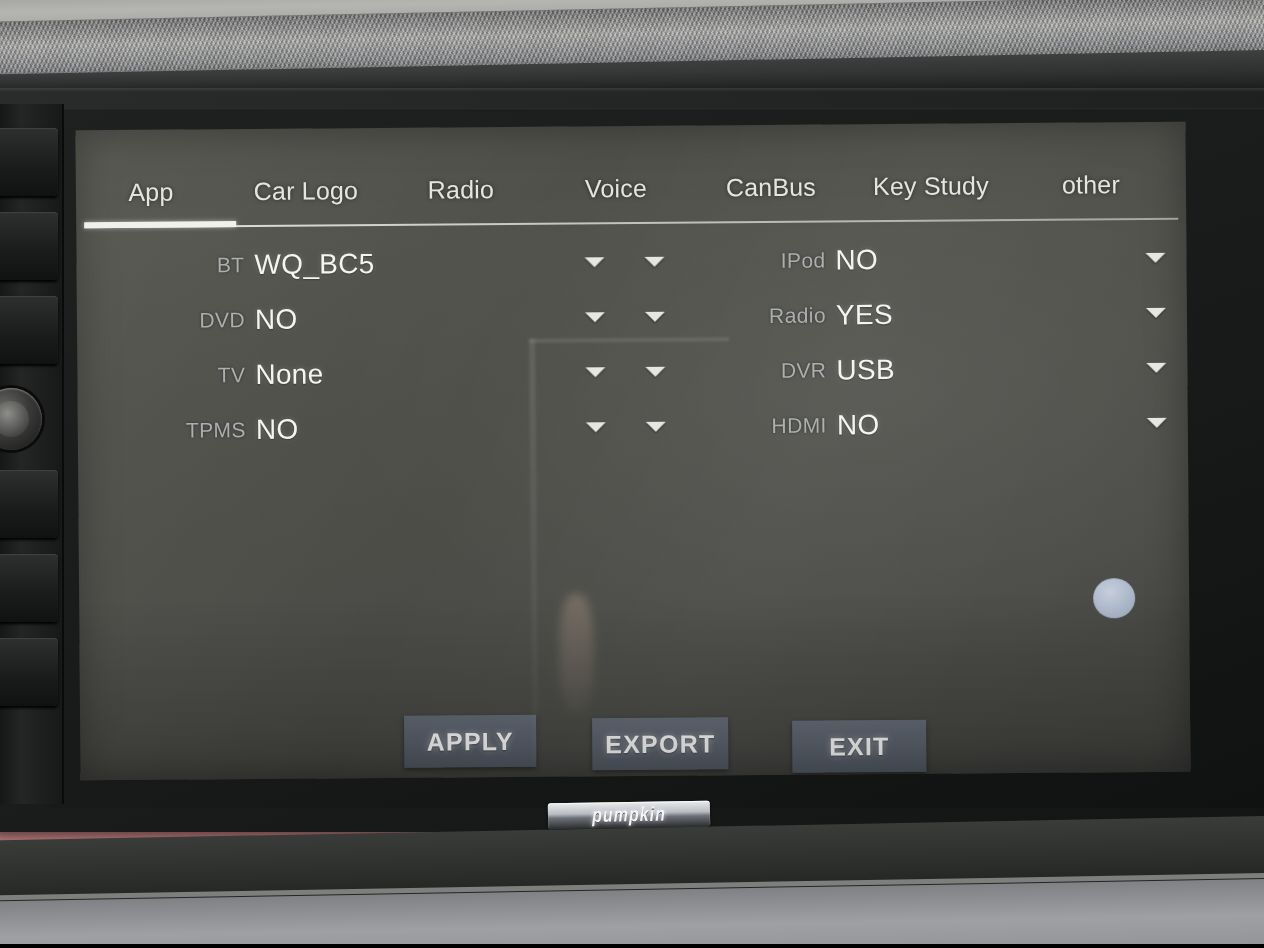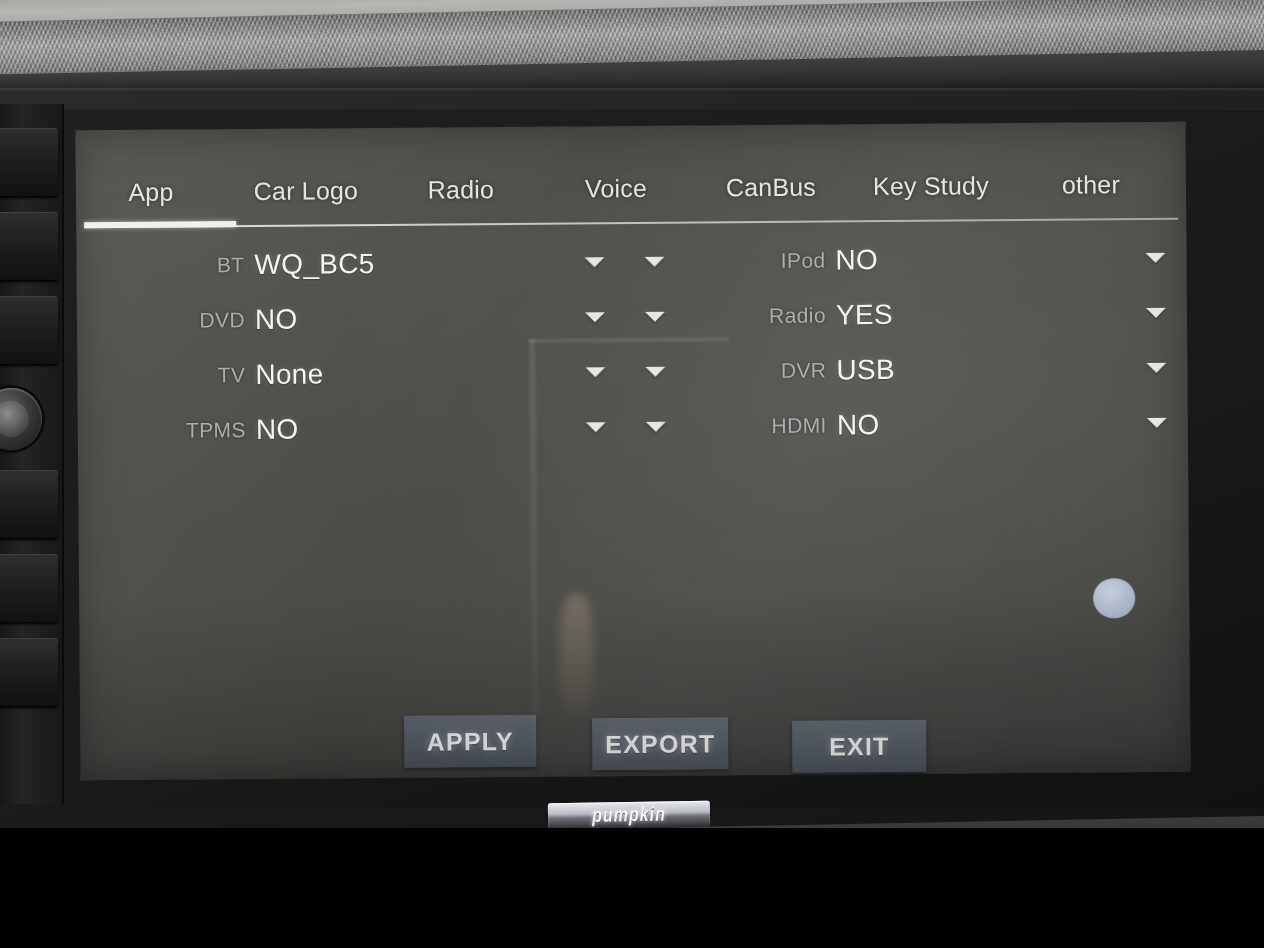--- a/index.html
+++ b/index.html
@@ -2,22 +2,22 @@
 <html><head>
 <meta charset="utf-8">
 <style>
   html,body{margin:0;padding:0;background:#000;}
   body{
     width:1264px;height:948px;overflow:hidden;position:relative;
     font-family:"Liberation Sans","DejaVu Sans",sans-serif;
   }
 
   
-  #photo{position:absolute;inset:0;width:1264px;height:828px;overflow:hidden;
-    background:#fef9c3;}
+  #photo{position:absolute;inset:0;width:1264px;height:944px;overflow:hidden;
+    background:#fca5a5;}
 
   
   .dash-top-far{position:absolute;left:-40px;top:-26px;width:1360px;height:70px;
     background:linear-gradient(180deg,#9a9a98 0%,#b5b6b2 35%,#8e8f8c 100%);
     transform:rotate(-1.25deg);}
   .dash-top-textured{position:absolute;left:-40px;top:8px;width:1360px;height:62px;
     transform:rotate(-1.2deg);
     background:
       repeating-linear-gradient(115deg, rgba(255,255,255,.16) 0 2px, rgba(0,0,0,.13) 2px 4px),
       repeating-linear-gradient(65deg, rgba(255,255,255,.10) 0 2px, rgba(0,0,0,.10) 2px 4px),

